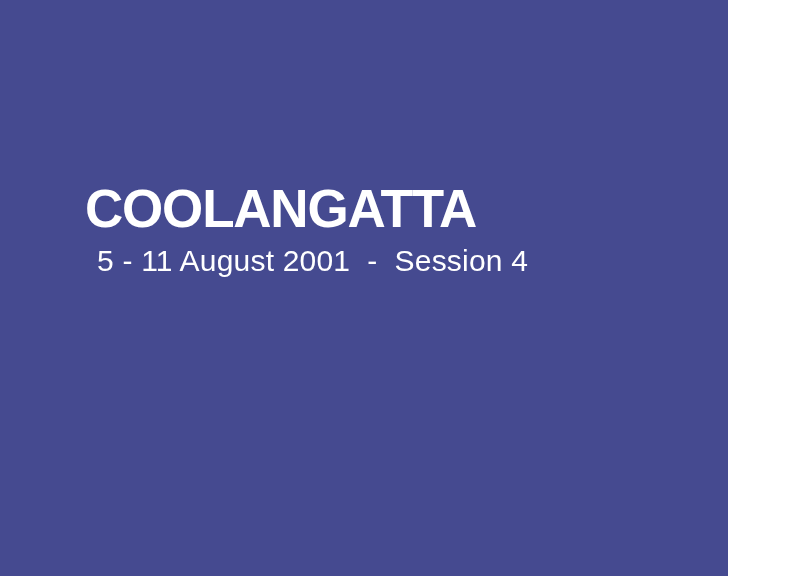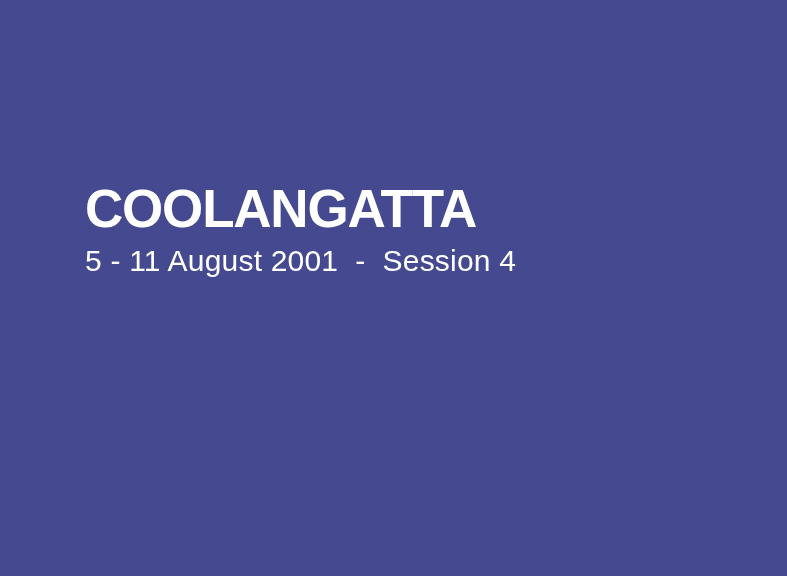--- a/index.html
+++ b/index.html
@@ -10,21 +10,21 @@
   body {
     width: 787px;
     height: 576px;
     overflow: hidden;
     font-family: "Liberation Sans", sans-serif;
     -webkit-font-smoothing: antialiased;
   }
 
   #slide {
     position: relative;
-    width: 787px;
+    width: 728px;
     height: 576px;
     background: #454A90;
     box-sizing: border-box;
   }
 
   #title-block {
     position: absolute;
     left: 85px;
     top: 181px;
     width: 640px;
@@ -45,21 +45,21 @@
 
   #subtitle {
     display: block;
     font-family: "Liberation Sans", sans-serif;
     font-weight: normal;
     font-size: 30px;
     line-height: 34px;
     letter-spacing: 0.2px;
     color: #FFFFFF;
     white-space: pre;
-    margin: 0;
+    margin: 12px;
     padding: 0;
     margin-top: 8px;
   }
 </style>
 </head>
 <body>
 
 <div id="slide">
 
   <div id="title-block">

